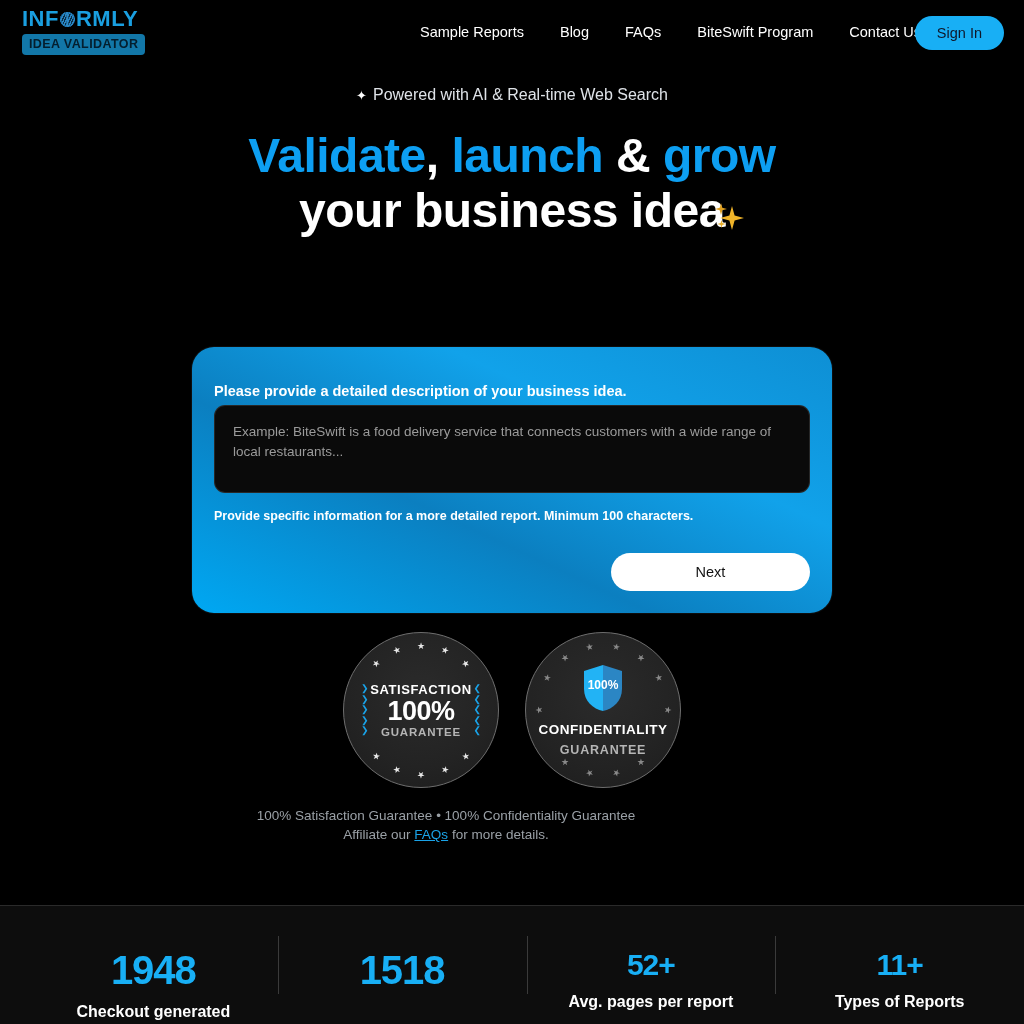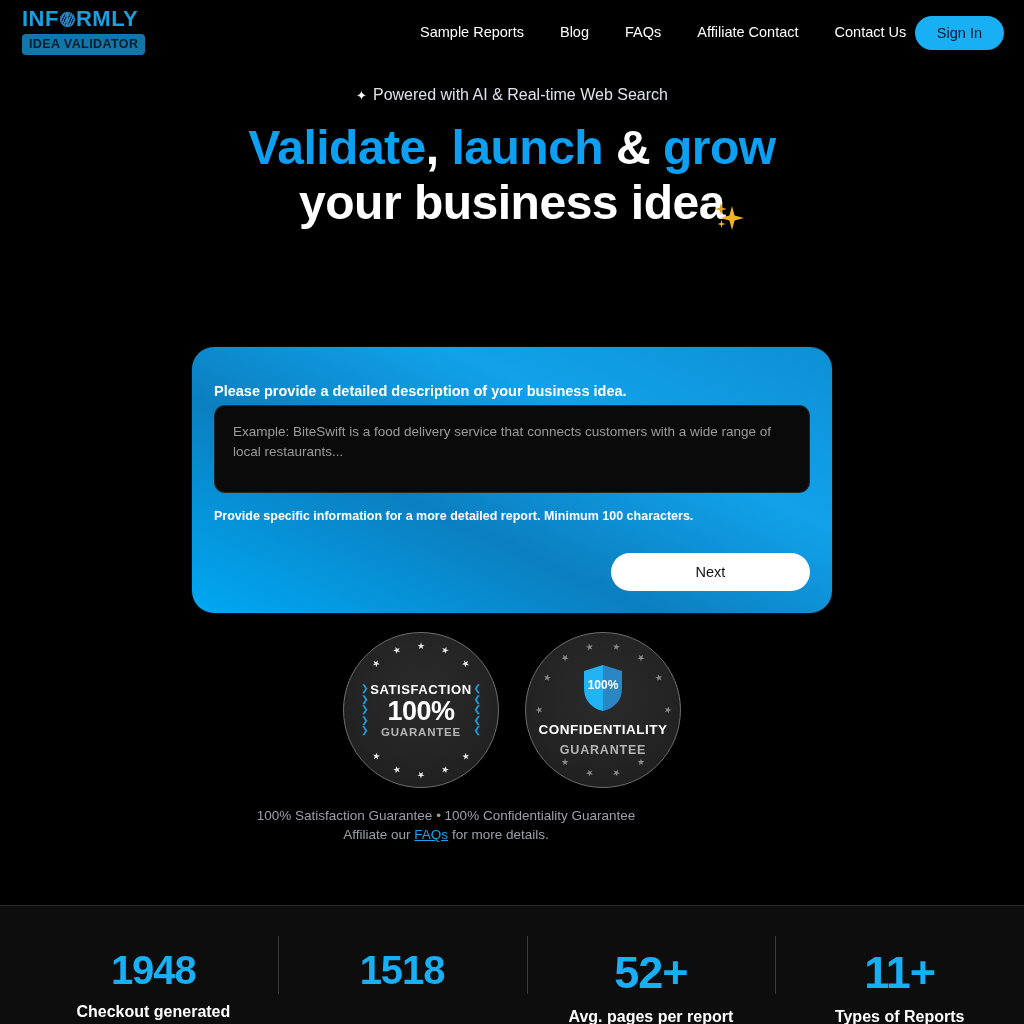--- a/index.html
+++ b/index.html
@@ -59,21 +59,21 @@
 
   
   .eyebrow {
     position:absolute; top:86px; left:0; width:1024px; text-align:center;
     color:#dfe3e8; font-size:16px; display:flex; justify-content:center;
     align-items:center; gap:6px;
   }
   .spark-small { color:#fff; font-size:13px; line-height:1; }
 
   .headline {
-    position:absolute; top:120px; left:0; width:1024px; text-align:center;
+    position:absolute; top:128px; left:0; width:1024px; text-align:center;
     font-size:48px; font-weight:bold; color:#fff; line-height:1.15;
     letter-spacing:-0.5px;
   }
   .hl-blue { color:#0d9ff2; }
   .sparkle-gold {
     position:absolute; left:708px; top:198px; width:40px; height:40px;
     pointer-events:none;
   }
 
   
@@ -194,42 +194,42 @@
   }
   .stat + .stat::before {
     content:""; position:absolute; left:0; top:30px; width:1px; height:58px;
     background:#3a3a3a;
   }
   .stat-num { color:#18aff5; font-size:40px; font-weight:bold; line-height:1; letter-spacing:-1px; }
   .stat-label {
     color:#fff; font-size:16px; font-weight:bold; margin-top:12px;
     line-height:1.25; padding:0 22px;
   }
-  .stat.small .stat-num { font-size:45px; }
+  .stat.small .stat-num { font-size:30px; }
 </style>
 </head>
 <body>
 
 <div class="page">
 
   <div class="nav">
     <div class="logo">
       <div class="logo-word">
         <span>INF</span>
         <span class="globe-o"></span>
         <span>RMLY</span>
       </div>
       <div class="logo-badge">IDEA VALIDATOR</div>
     </div>
 
     <div class="nav-links">
       <a href="#">Sample Reports</a>
       <a href="#">Blog</a>
       <a href="#">FAQs</a>
-      <a href="#">Affiliate Contact</a>
+      <a href="#">BiteSwift Program</a>
       <a href="#">Contact Us</a>
     </div>
 
     <button class="signin">Sign In</button>
   </div>
 
   <div class="eyebrow">
     <span class="spark-small">✦</span>
     <span>Powered with AI &amp; Real-time Web Search</span>
   </div>

